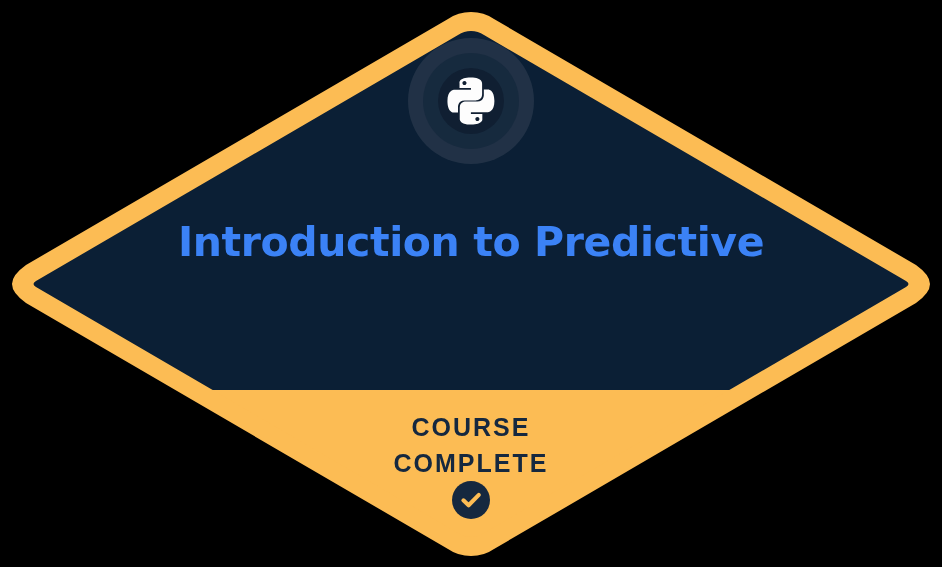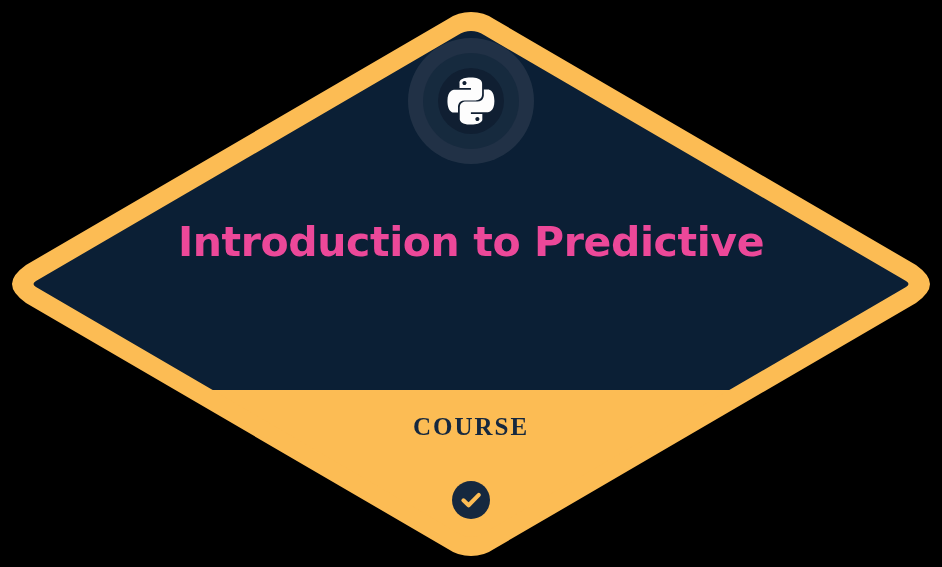--- a/index.html
+++ b/index.html
@@ -12,34 +12,34 @@
   .layer{position:absolute;left:0;top:0;width:942px;height:567px;pointer-events:none;}
 
   
   #emblem{position:absolute;left:471px;top:101px;transform:translate(-50%,-50%);
           width:130px;height:130px;}
   #emblem svg{display:block;width:130px;height:130px;}
 
   
   #title-block{position:absolute;left:0;top:219px;width:942px;text-align:center;}
   .title-line{
-    color:#ec4899;
+    color:#3b82f6;
     font-family:"DejaVu Sans","Liberation Sans",sans-serif;
     font-weight:700;
     font-size:41px;
     line-height:47px;
     letter-spacing:-0.4px;
     white-space:nowrap;
   }
 
   
   #status-block{position:absolute;left:0;top:409px;width:942px;text-align:center;}
   .status-line{
     color:#15283F;
-    font-family:Liberation Serif, serif;
+    font-family:Liberation Sans, sans-serif;
     font-weight:700;
     font-size:25px;
     line-height:36px;
     letter-spacing:2.0px;
     white-space:nowrap;
   }
 
   
   #check-badge{position:absolute;left:471px;top:500px;transform:translate(-50%,-50%);
                width:38px;height:38px;}
@@ -112,20 +112,21 @@
         </g>
       </svg>
     </div>
 
     <div id="title-block">
       <div class="title-line">Introduction to Predictive</div>
     </div>
 
     <div id="status-block">
       <div class="status-line">COURSE</div>
+      <div class="status-line">COMPLETE</div>
     </div>
 
     <div id="check-badge">
       <svg viewBox="0 0 38 38">
         <circle cx="19" cy="19" r="19" fill="#15283F"></circle>
         <path d="M11.4 19.3 L16.6 24.3 L26.8 13.9" fill="none" stroke="#FCBC54" stroke-width="4.1" stroke-linecap="round" stroke-linejoin="round"></path>
       </svg>
     </div>
 
   </div>

